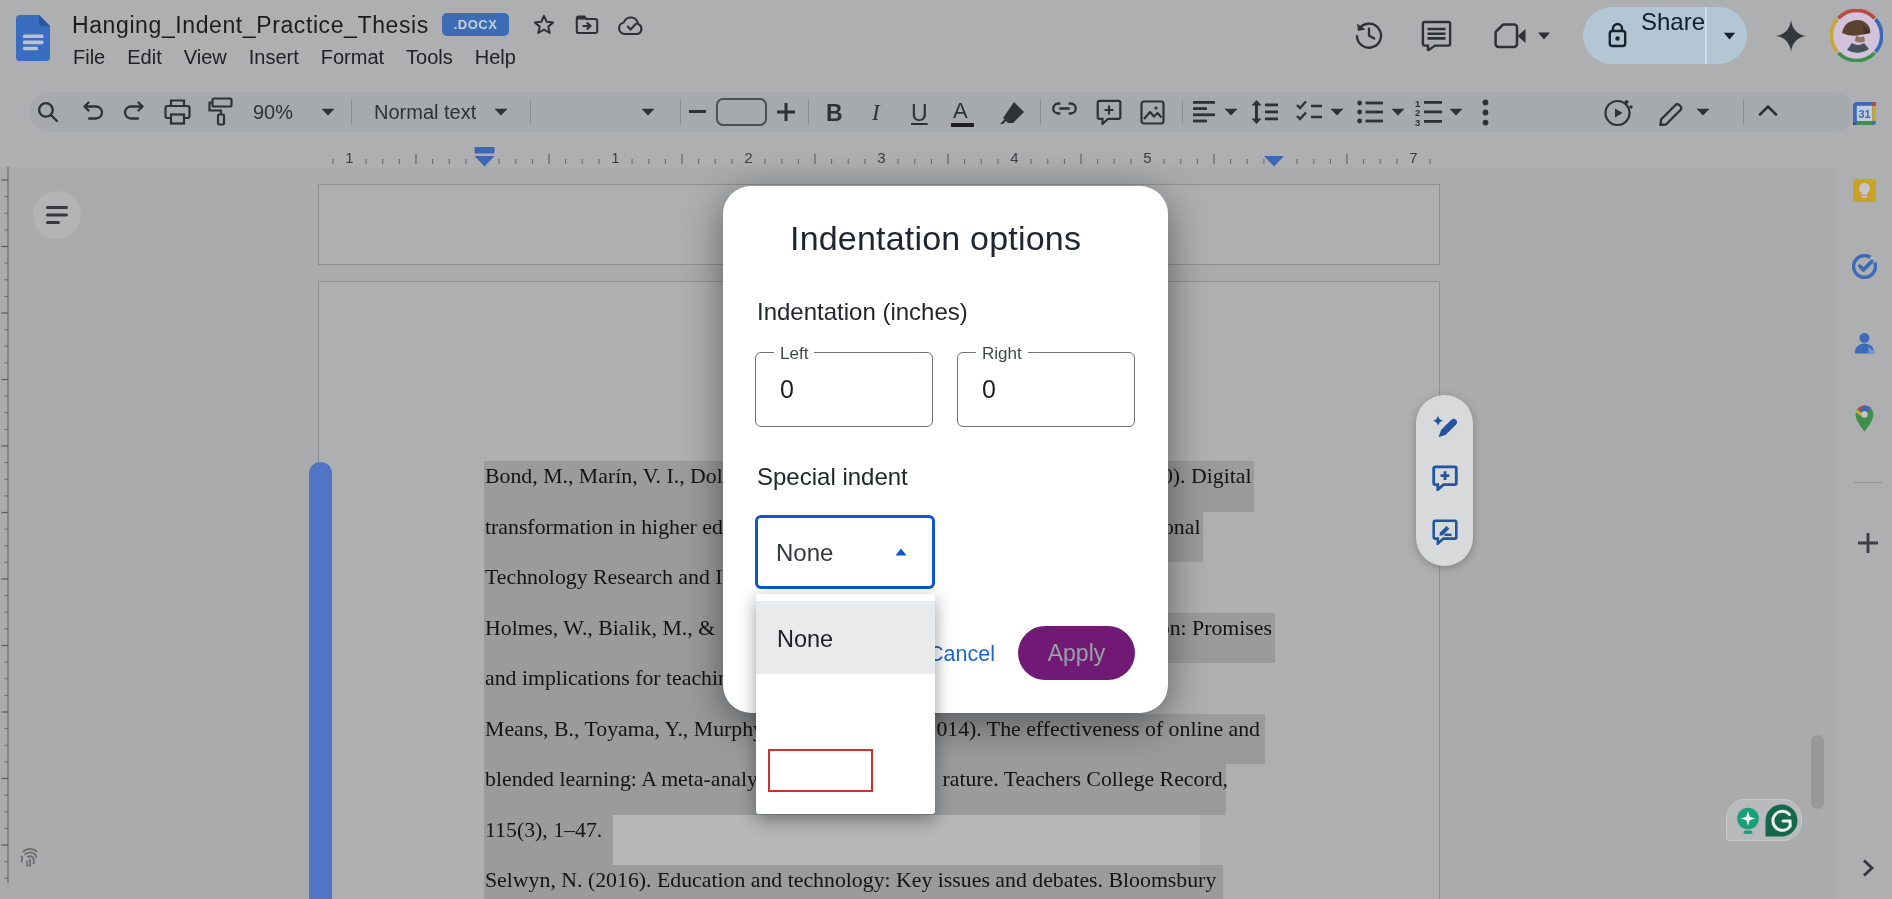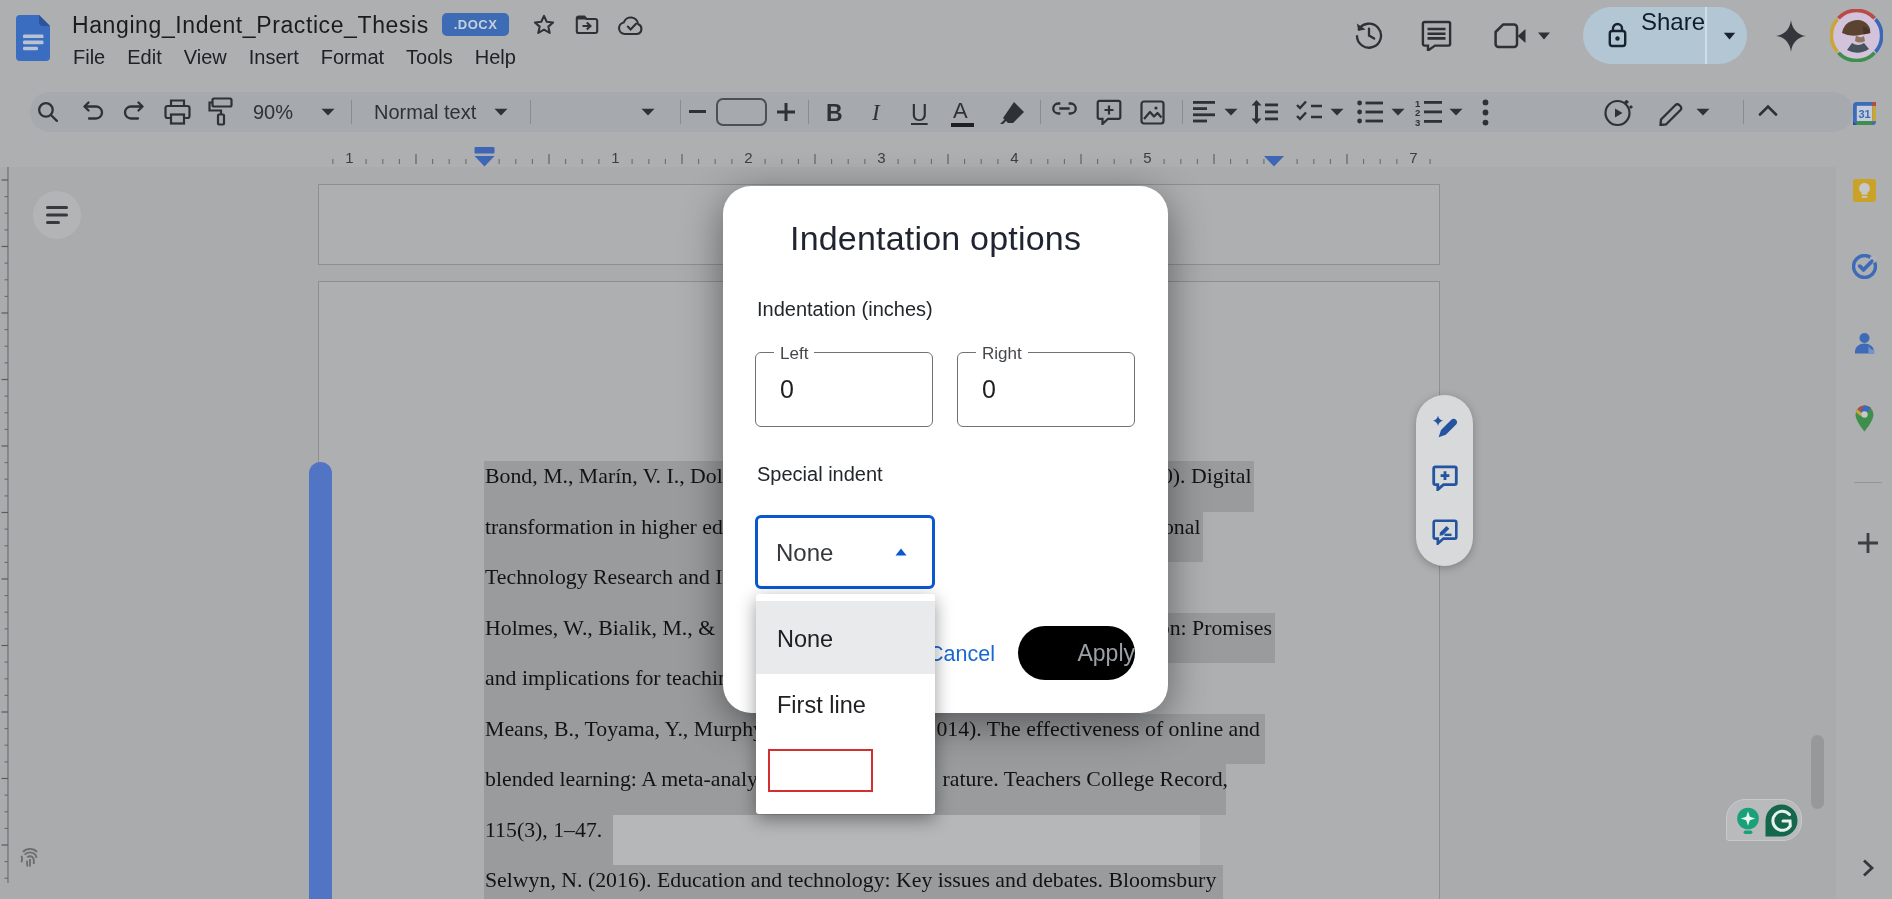--- a/index.html
+++ b/index.html
@@ -31,29 +31,29 @@
   #caret { left:309px; top:462px; width:23px; height:437px; background:#5174c5; border-radius:12px 12px 0 0; }
 
   
   .band { position:absolute; left:484px; background:#9a9b9d; }
   .docline { position:absolute; font-family:"Liberation Serif", serif; font-size:21.8px; color:#131313; white-space:pre; }
 
   
   #dlg { left:723px; top:186px; width:445px; height:527px; background:#fff; border-radius:28px;
          box-shadow:0 10px 40px rgba(0,0,0,.45); }
   #dlg h1 { position:absolute; left:34px; top:33px; font-size:34px; font-weight:400; color:#1f2430; letter-spacing:0.2px;margin-left:33px;}
-  .dlbl { position:absolute; font-size:20px; color:#23262b; }
+  .dlbl { position:absolute; font-size:24px; color:#23262b; }
   .field { position:absolute; width:178px; height:75px; border:1.6px solid #6e7175; border-radius:6px; }
   .field .flabel { position:absolute; left:18px; top:-9px; background:#fff; padding:0 6px; font-size:17px; color:#44474c; }
   .field .fval { position:absolute; left:24px; top:22px; font-size:25px; color:#1f1f1f; }
   #selbox { position:absolute; left:32px; top:329px; width:180px; height:74px; border:3px solid #0b57d0; border-radius:6px; background:#fff; }
   #selbox .txt { position:absolute; left:18px; top:21px; font-size:24px; color:#35383d; }
   #cancel { position:absolute; left:205px; top:456px; font-size:21.5px; font-weight:500; color:#1967d2; }
-  #apply { position:absolute; left:295px; top:440px; width:117px; height:54px; border-radius:27px; background:#000000;
-           color:#9aa0a6; font-size:23px; font-weight:500; text-align:right; line-height:54px; }
+  #apply { position:absolute; left:295px; top:440px; width:117px; height:54px; border-radius:27px; background:#701a75;
+           color:#9aa0a6; font-size:23px; font-weight:500; text-align:center; line-height:54px; }
 
   
   #ddmenu { left:756px; top:594px; width:179px; height:220px; background:#fff;
             box-shadow:0 5px 18px rgba(0,0,0,.4); border-radius:3px; }
   #ddmenu .item { position:absolute; left:0; width:100%; height:73px; font-size:23.5px; color:#202124; }
   #ddmenu .item span { position:absolute; left:21px; top:25px; }
   #redbox { position:absolute; left:12px; top:155px; width:105px; height:43px; border:2.5px solid #d23030; }
 
   
   #rail { left:1836px; top:0; width:56px; height:899px; }
@@ -534,17 +534,14 @@
       </svg>
     </div>
     <div id="cancel">Cancel</div>
     <div id="apply">Apply</div>
   </div>
 
   <div class="abs" id="ddmenu">
     <div class="item" style="top:7px; background:#e9eaec;">
       <span>None</span>
     </div>
-    <div class="item" style="top:73px;">
-      <span>First line</span>
-    </div>
     <div id="redbox"></div>
   </div>
 
 </body></html>

